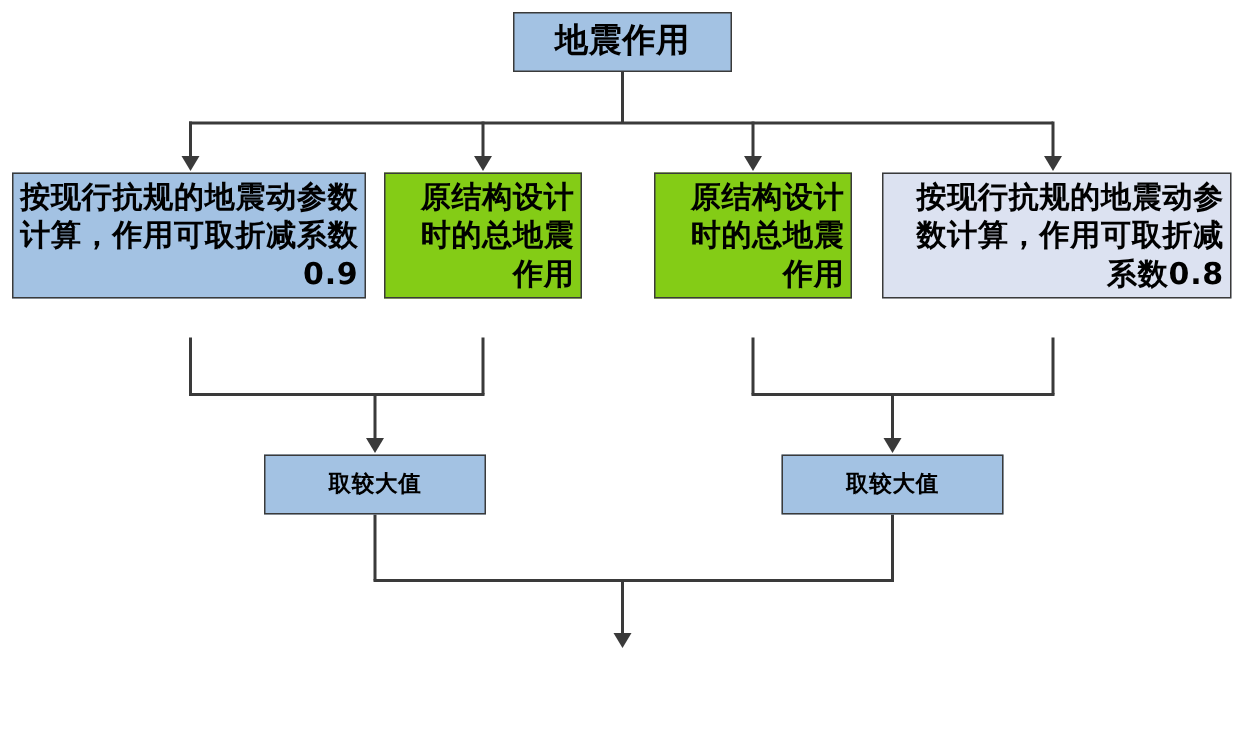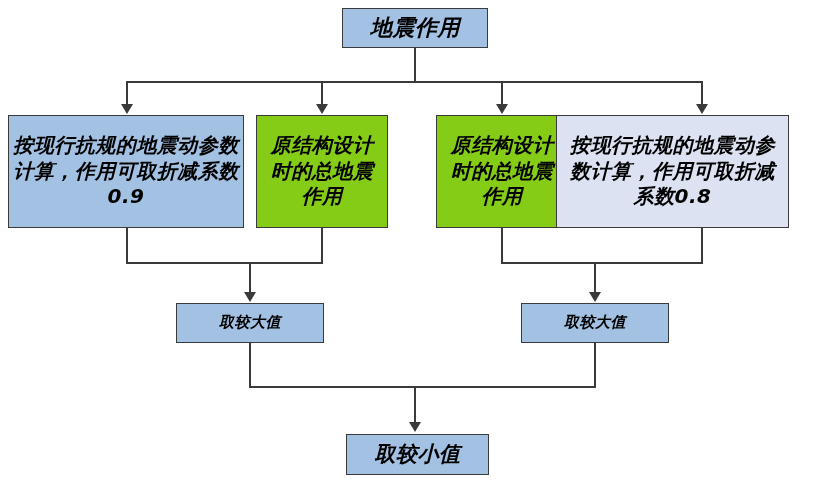--- a/index.html
+++ b/index.html
@@ -33,36 +33,36 @@
   }
   .node-blue     { background: #a3c2e3; }
   .node-lightblue{ background: #dce2f1; }
   .node-orange   { background: #84cc16; }
 
   .node .label {
     display: block;
     width: 100%;
     padding: 0 4px;
     box-sizing: border-box;
-    font-style: italic;
   }
 
   
   #node-root {
     left: 342px; top: 8px; width: 146px; height: 40px;
     font-size: 22px;
   }
   .row2 {
-    top: 115px; height: 113px;
+    top: 115px; height: 84px;
     font-size: 20px;
+    text-align: right;
   }
   #node-a { left: 8px;   width: 236px; }
   #node-b { left: 256px; width: 132px; }
   #node-c { left: 436px; width: 132px; }
-  #node-d { left: 556px; width: 233px; }
+  #node-d { left: 588px; width: 233px; }
 
   .row3 {
     top: 303px; height: 40px;
     font-size: 15px;
   }
   #node-max-left  { left: 176px; width: 148px; }
   #node-max-right { left: 521px; width: 148px; }
 
   #node-min {
     left: 346px; top: 434px; width: 143px; height: 41px;
@@ -148,17 +148,14 @@
   </div>
 
   <div class="node node-blue row3" id="node-max-left">
     <span class="label">取较大值</span>
   </div>
 
   <div class="node node-blue row3" id="node-max-right">
     <span class="label">取较大值</span>
   </div>
 
-  <div class="node node-blue" id="node-min">
-    <span class="label">取较小值</span>
-  </div>
 
 </div>
 
 </body></html>

